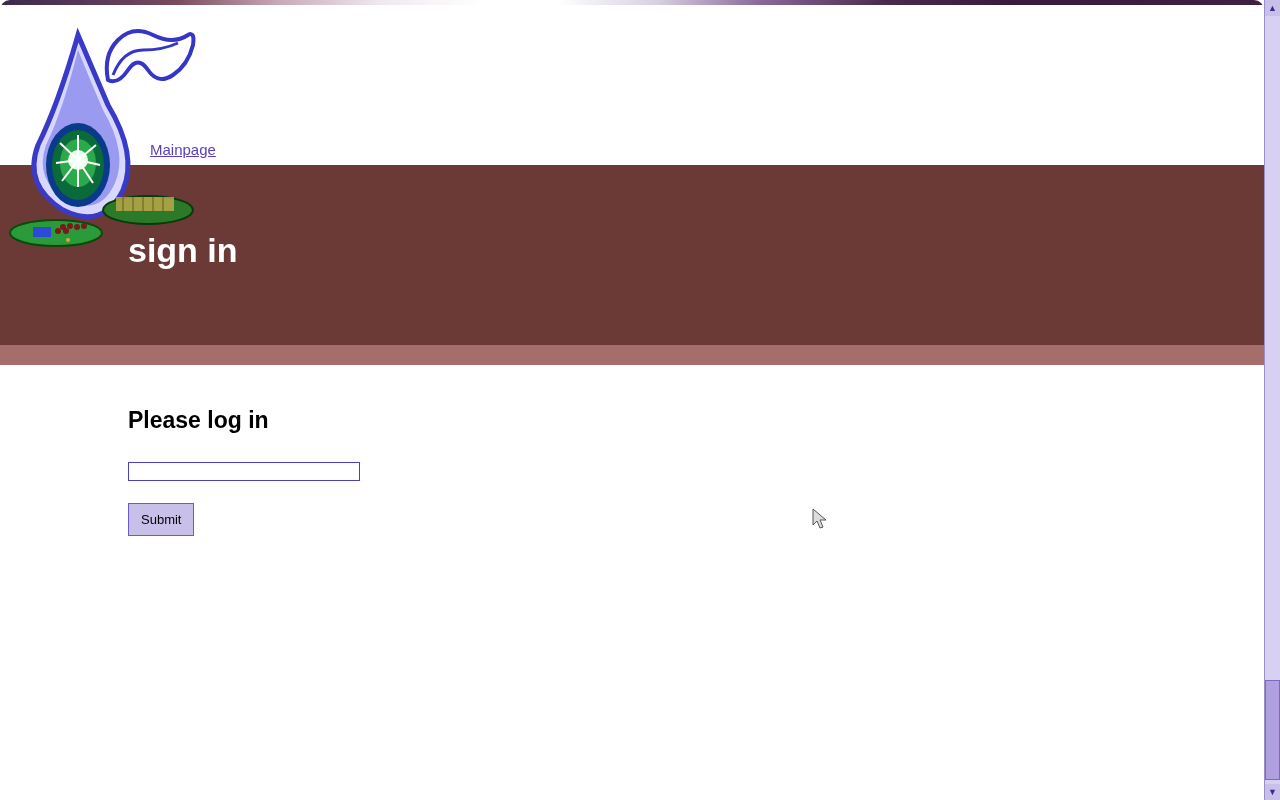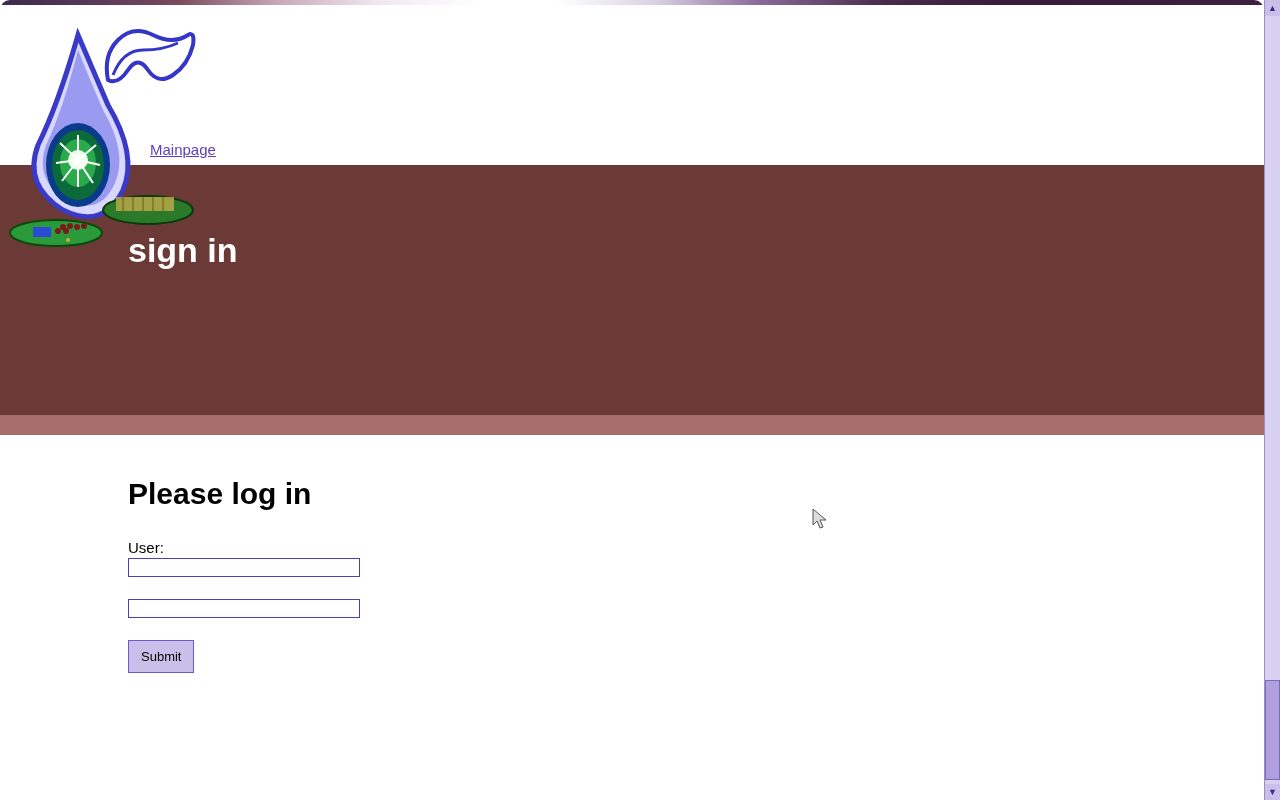--- a/index.html
+++ b/index.html
@@ -46,21 +46,21 @@
     top: 136px;
   }
   .nav a {
     color: #5a3fbf;
     text-decoration: underline;
     font-size: 15px;
   }
 
   .banner {
     background: #6b3a36;
-    height: 250px;
+    height: 180px;
     position: relative;
   }
   .banner h1 {
     color: #ffffff;
     font-size: 34px;
     font-weight: bold;
     position: absolute;
     left: 128px;
     top: 66px;
   }
@@ -68,21 +68,21 @@
   .sub-strip {
     height: 20px;
     background: #a56e6a;
   }
 
   .content {
     background: #ffffff;
     padding: 42px 0 0 128px;
   }
   .content h2 {
-    font-size: 30px;
+    font-size: 23px;
     font-weight: bold;
     color: #000000;
     margin-bottom: 28px;
   }
   .form-row { margin-bottom: 22px; }
   .form-row label {
     display: block;
     font-size: 15px;
     color: #000000;
     margin-bottom: 2px;
@@ -215,24 +215,20 @@
     <h1>sign in</h1>
   </div>
 
   <div class="sub-strip"></div>
 
   <div class="content">
     <h2>Please log in</h2>
 
     <form>
       <div class="form-row">
-        <label>User:</label>
-        <input type="text" value="" style="">
-      </div>
-      <div class="form-row">
         <input type="password" value="" style="">
       </div>
       <button type="button" class="submit-btn">Submit</button>
     </form>
   </div>
 
   <svg class="cursor-arrow" width="18" height="22" viewBox="0 0 18 22">
     <path d="M1 1 L1 17 L5 13 L8 20 L11 19 L8 12 L14 12 Z" fill="#dddddd" stroke="#555555" stroke-width="1"></path>
   </svg>
 

